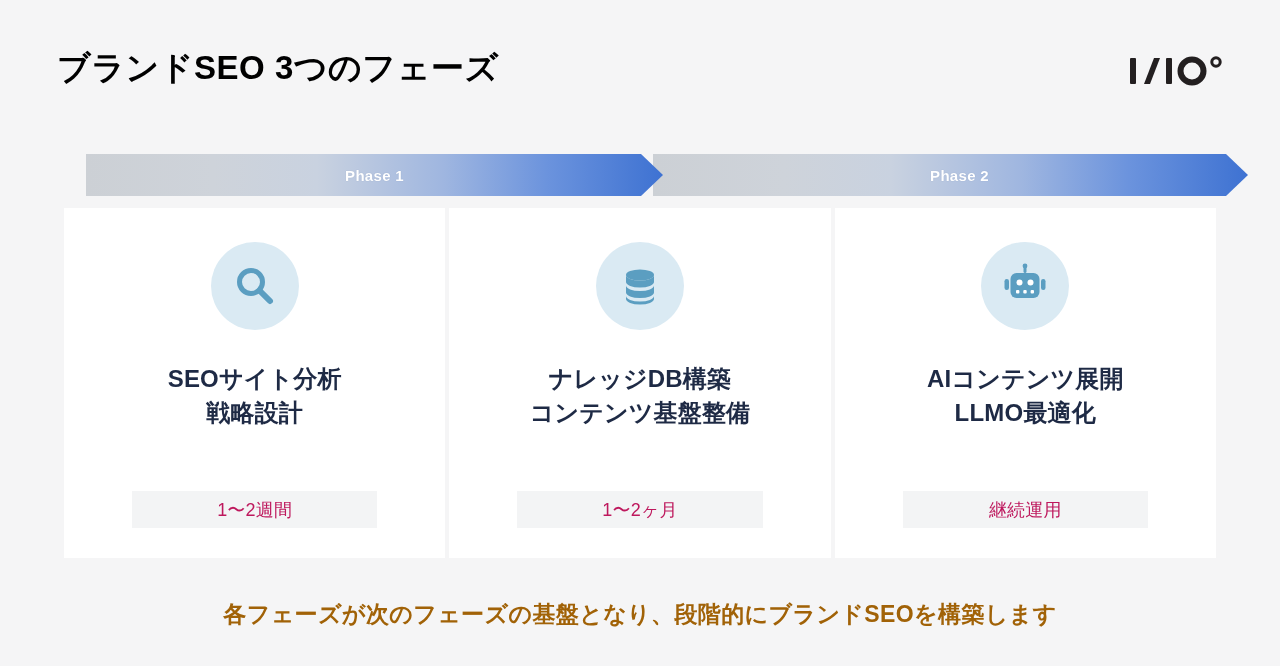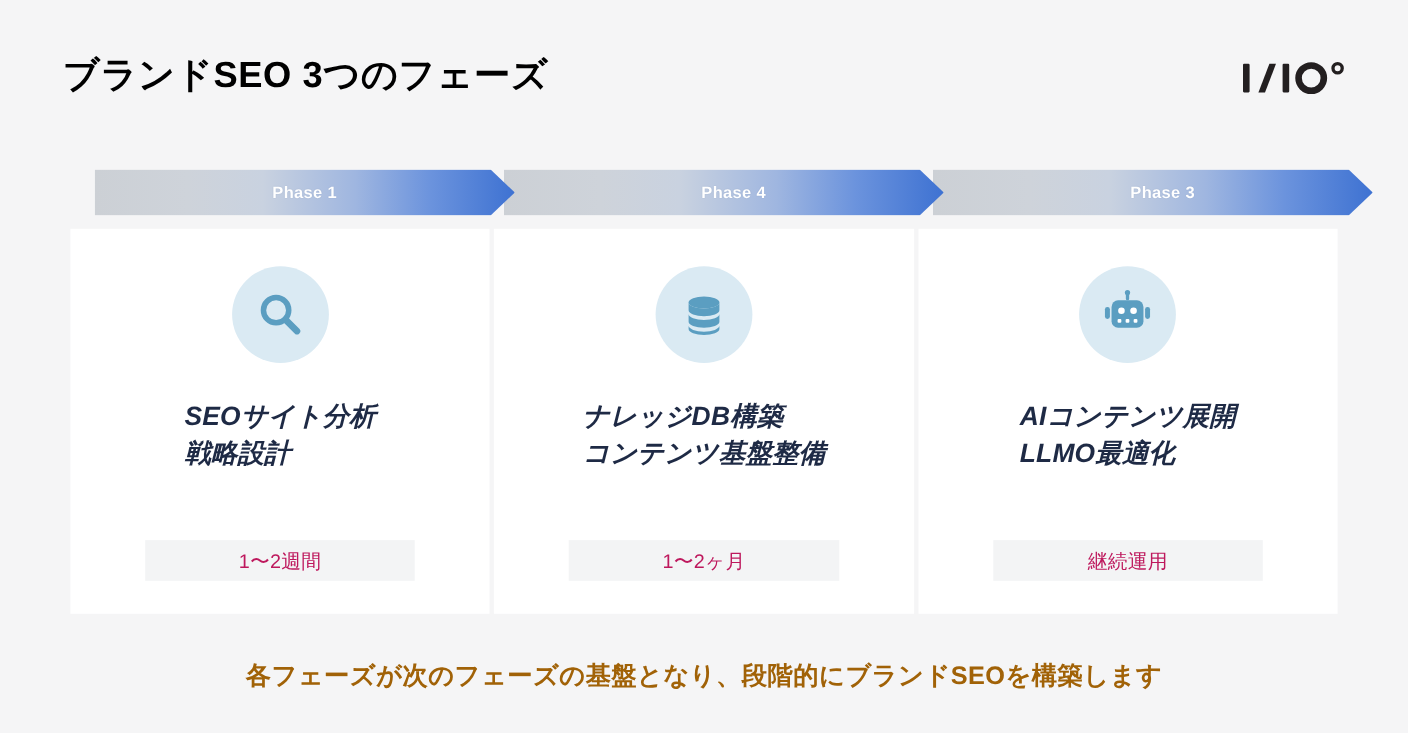--- a/index.html
+++ b/index.html
@@ -105,26 +105,25 @@
     align-items: center;
     justify-content: center;
   }
   .icon-circle svg { display: block; }
 
   .card-title {
     margin-top: 32px;
     font-size: 24px;
     font-weight: bold;
     color: #1e2a45;
-    text-align: left;
+    text-align: center;
     line-height: 1.42;
     letter-spacing: 0.2px;
     white-space: pre-line;
     padding: 0 10px;
-    font-style: italic;
   }
 
   .duration-badge {
     position: absolute;
     left: 68px;
     right: 68px;
     top: 283px;
     height: 37px;
     background: #f3f4f5;
     display: flex;
@@ -164,24 +163,21 @@
       <circle cx="88" cy="8" r="4.2" fill="none" stroke="#231f20" stroke-width="3"></circle>
     </svg>
   </div>
 </div>
 
 <div class="phase-row">
   <div class="phase-chevron">
     <span class="phase-label">Phase 1</span>
   </div>
   <div class="phase-chevron">
-    <span class="phase-label">Phase 4</span>
-  </div>
-  <div class="phase-chevron">
-    <span class="phase-label">Phase 3</span>
+    <span class="phase-label">Phase 2</span>
   </div>
 </div>
 
 <div class="cards-row">
 
   <div class="phase-card">
     <div class="icon-circle">
       <svg width="48" height="48" viewBox="0 0 48 48">
         <circle cx="20" cy="20" r="11.5" fill="none" stroke="#5b9ec1" stroke-width="5"></circle>
         <line x1="28.5" y1="28.5" x2="39" y2="39" stroke="#5b9ec1" stroke-width="6" stroke-linecap="round"></line>

